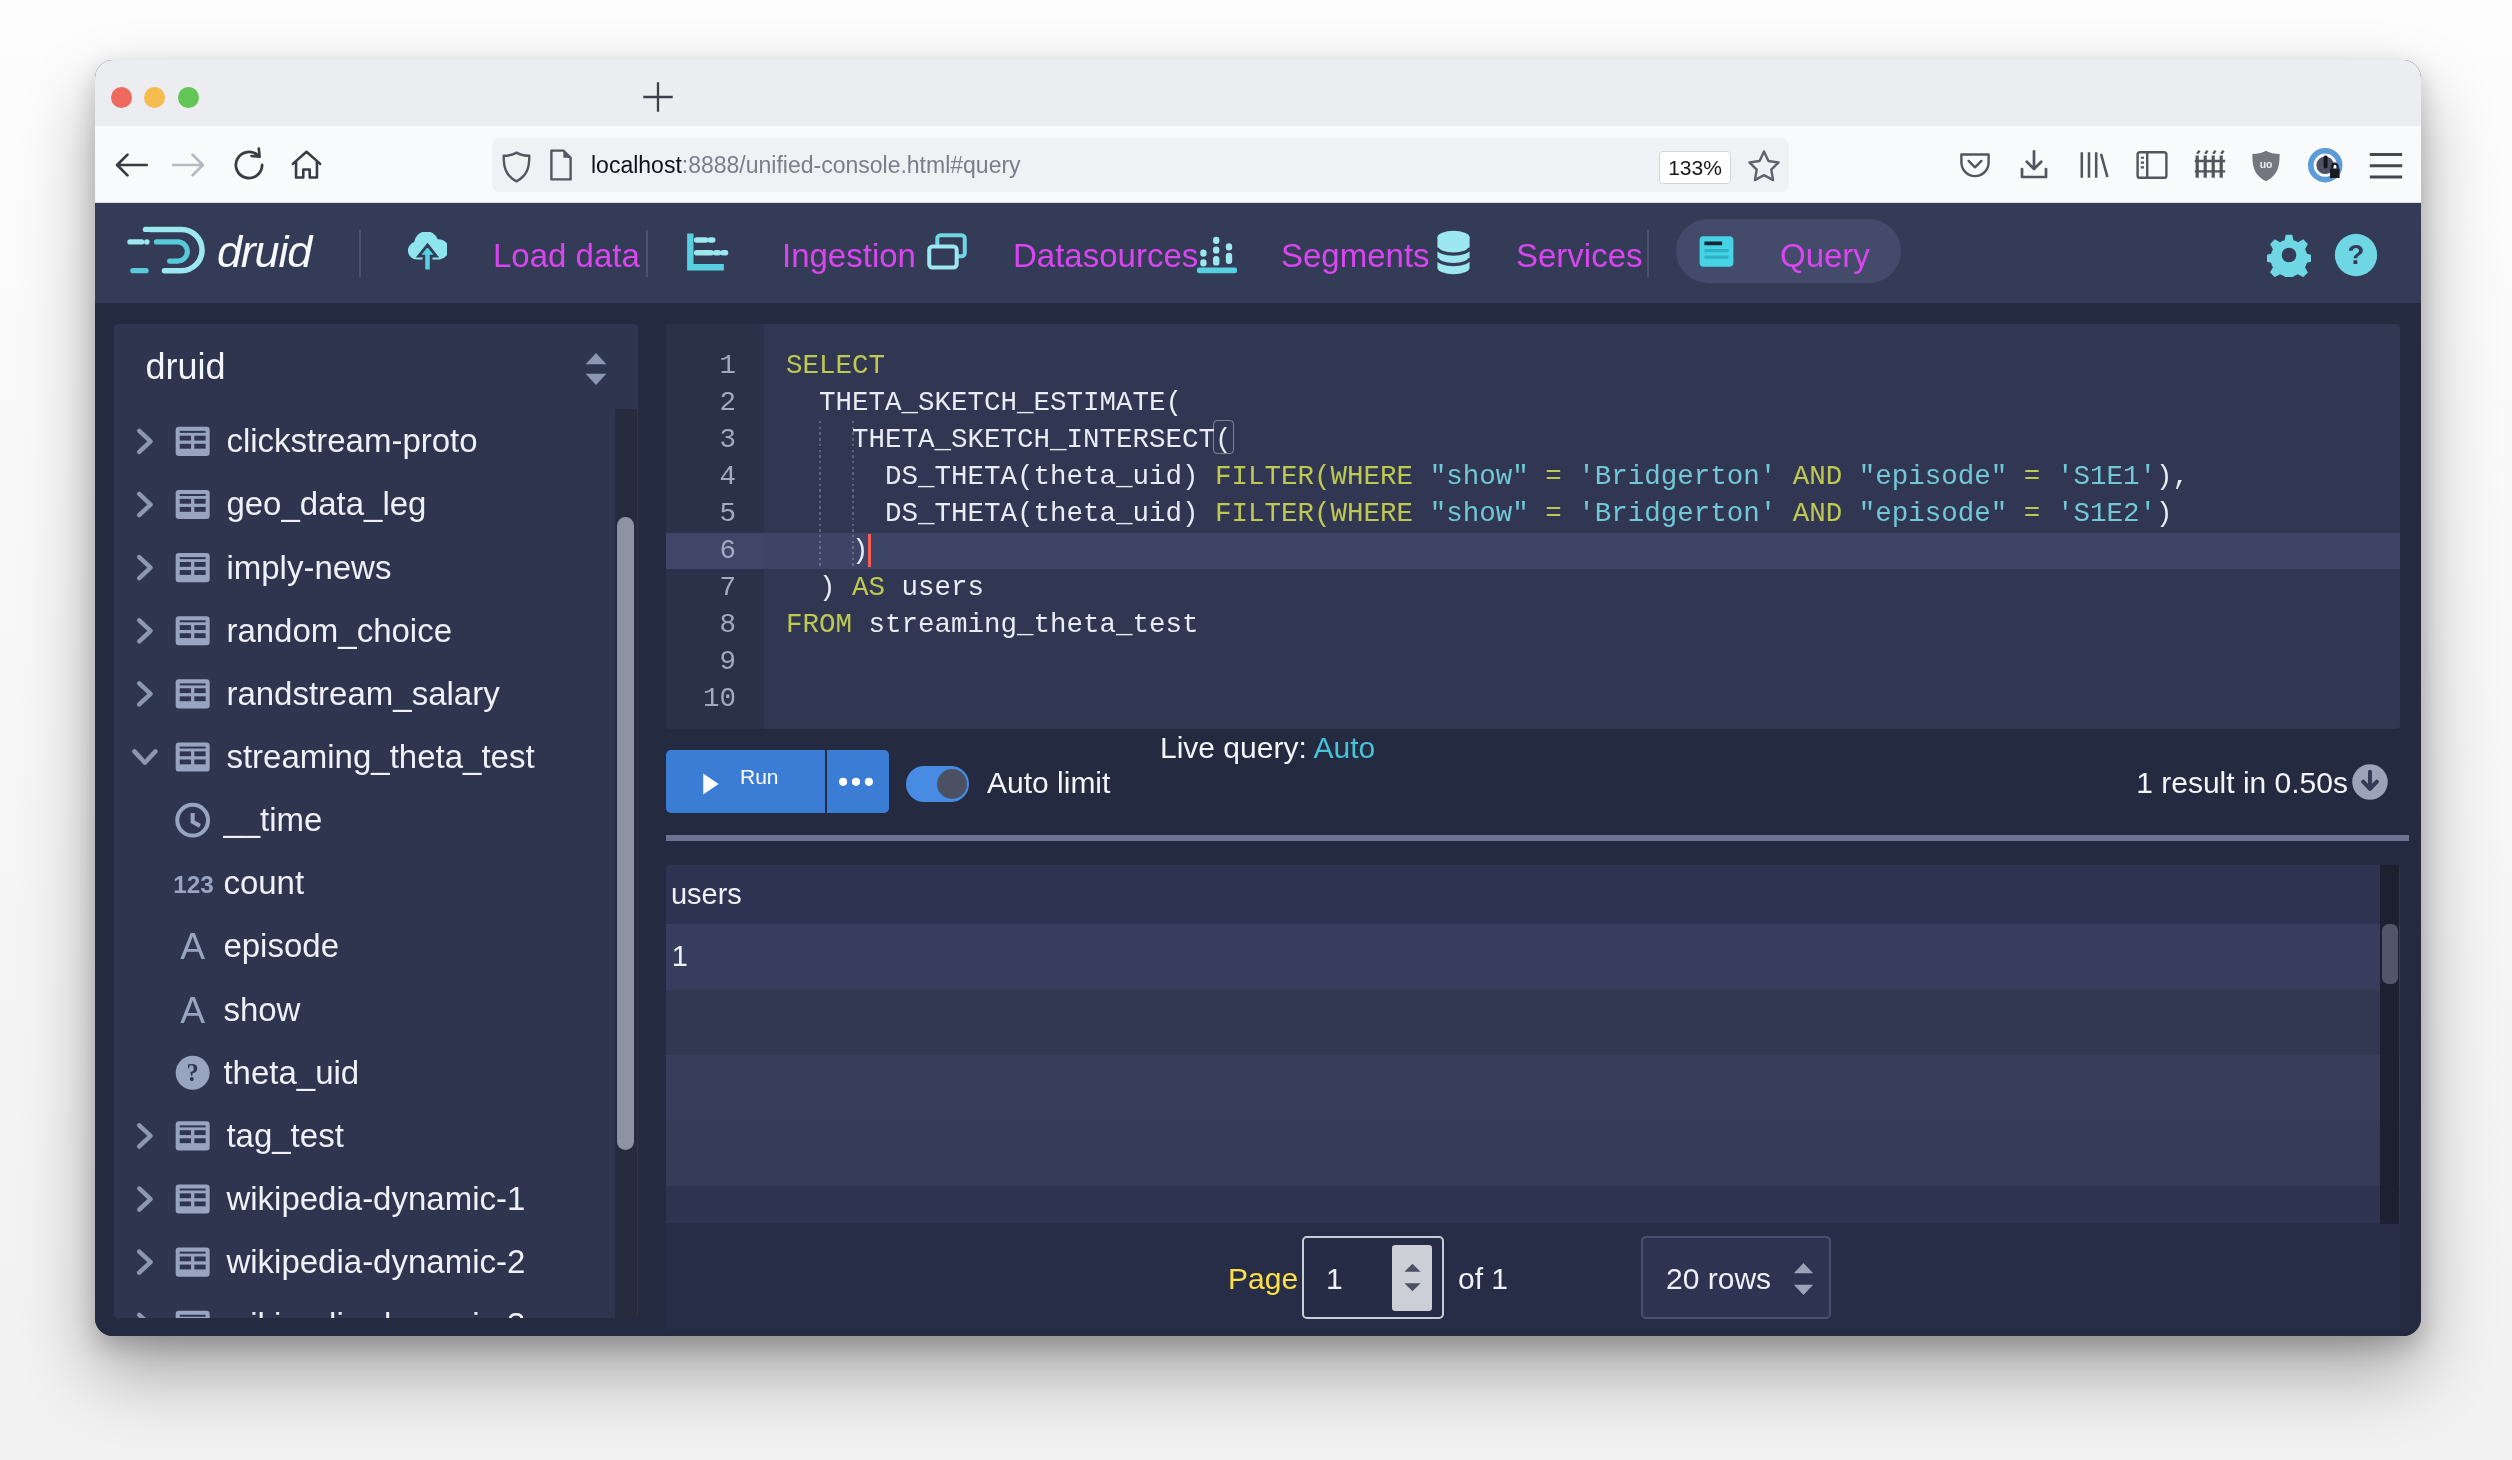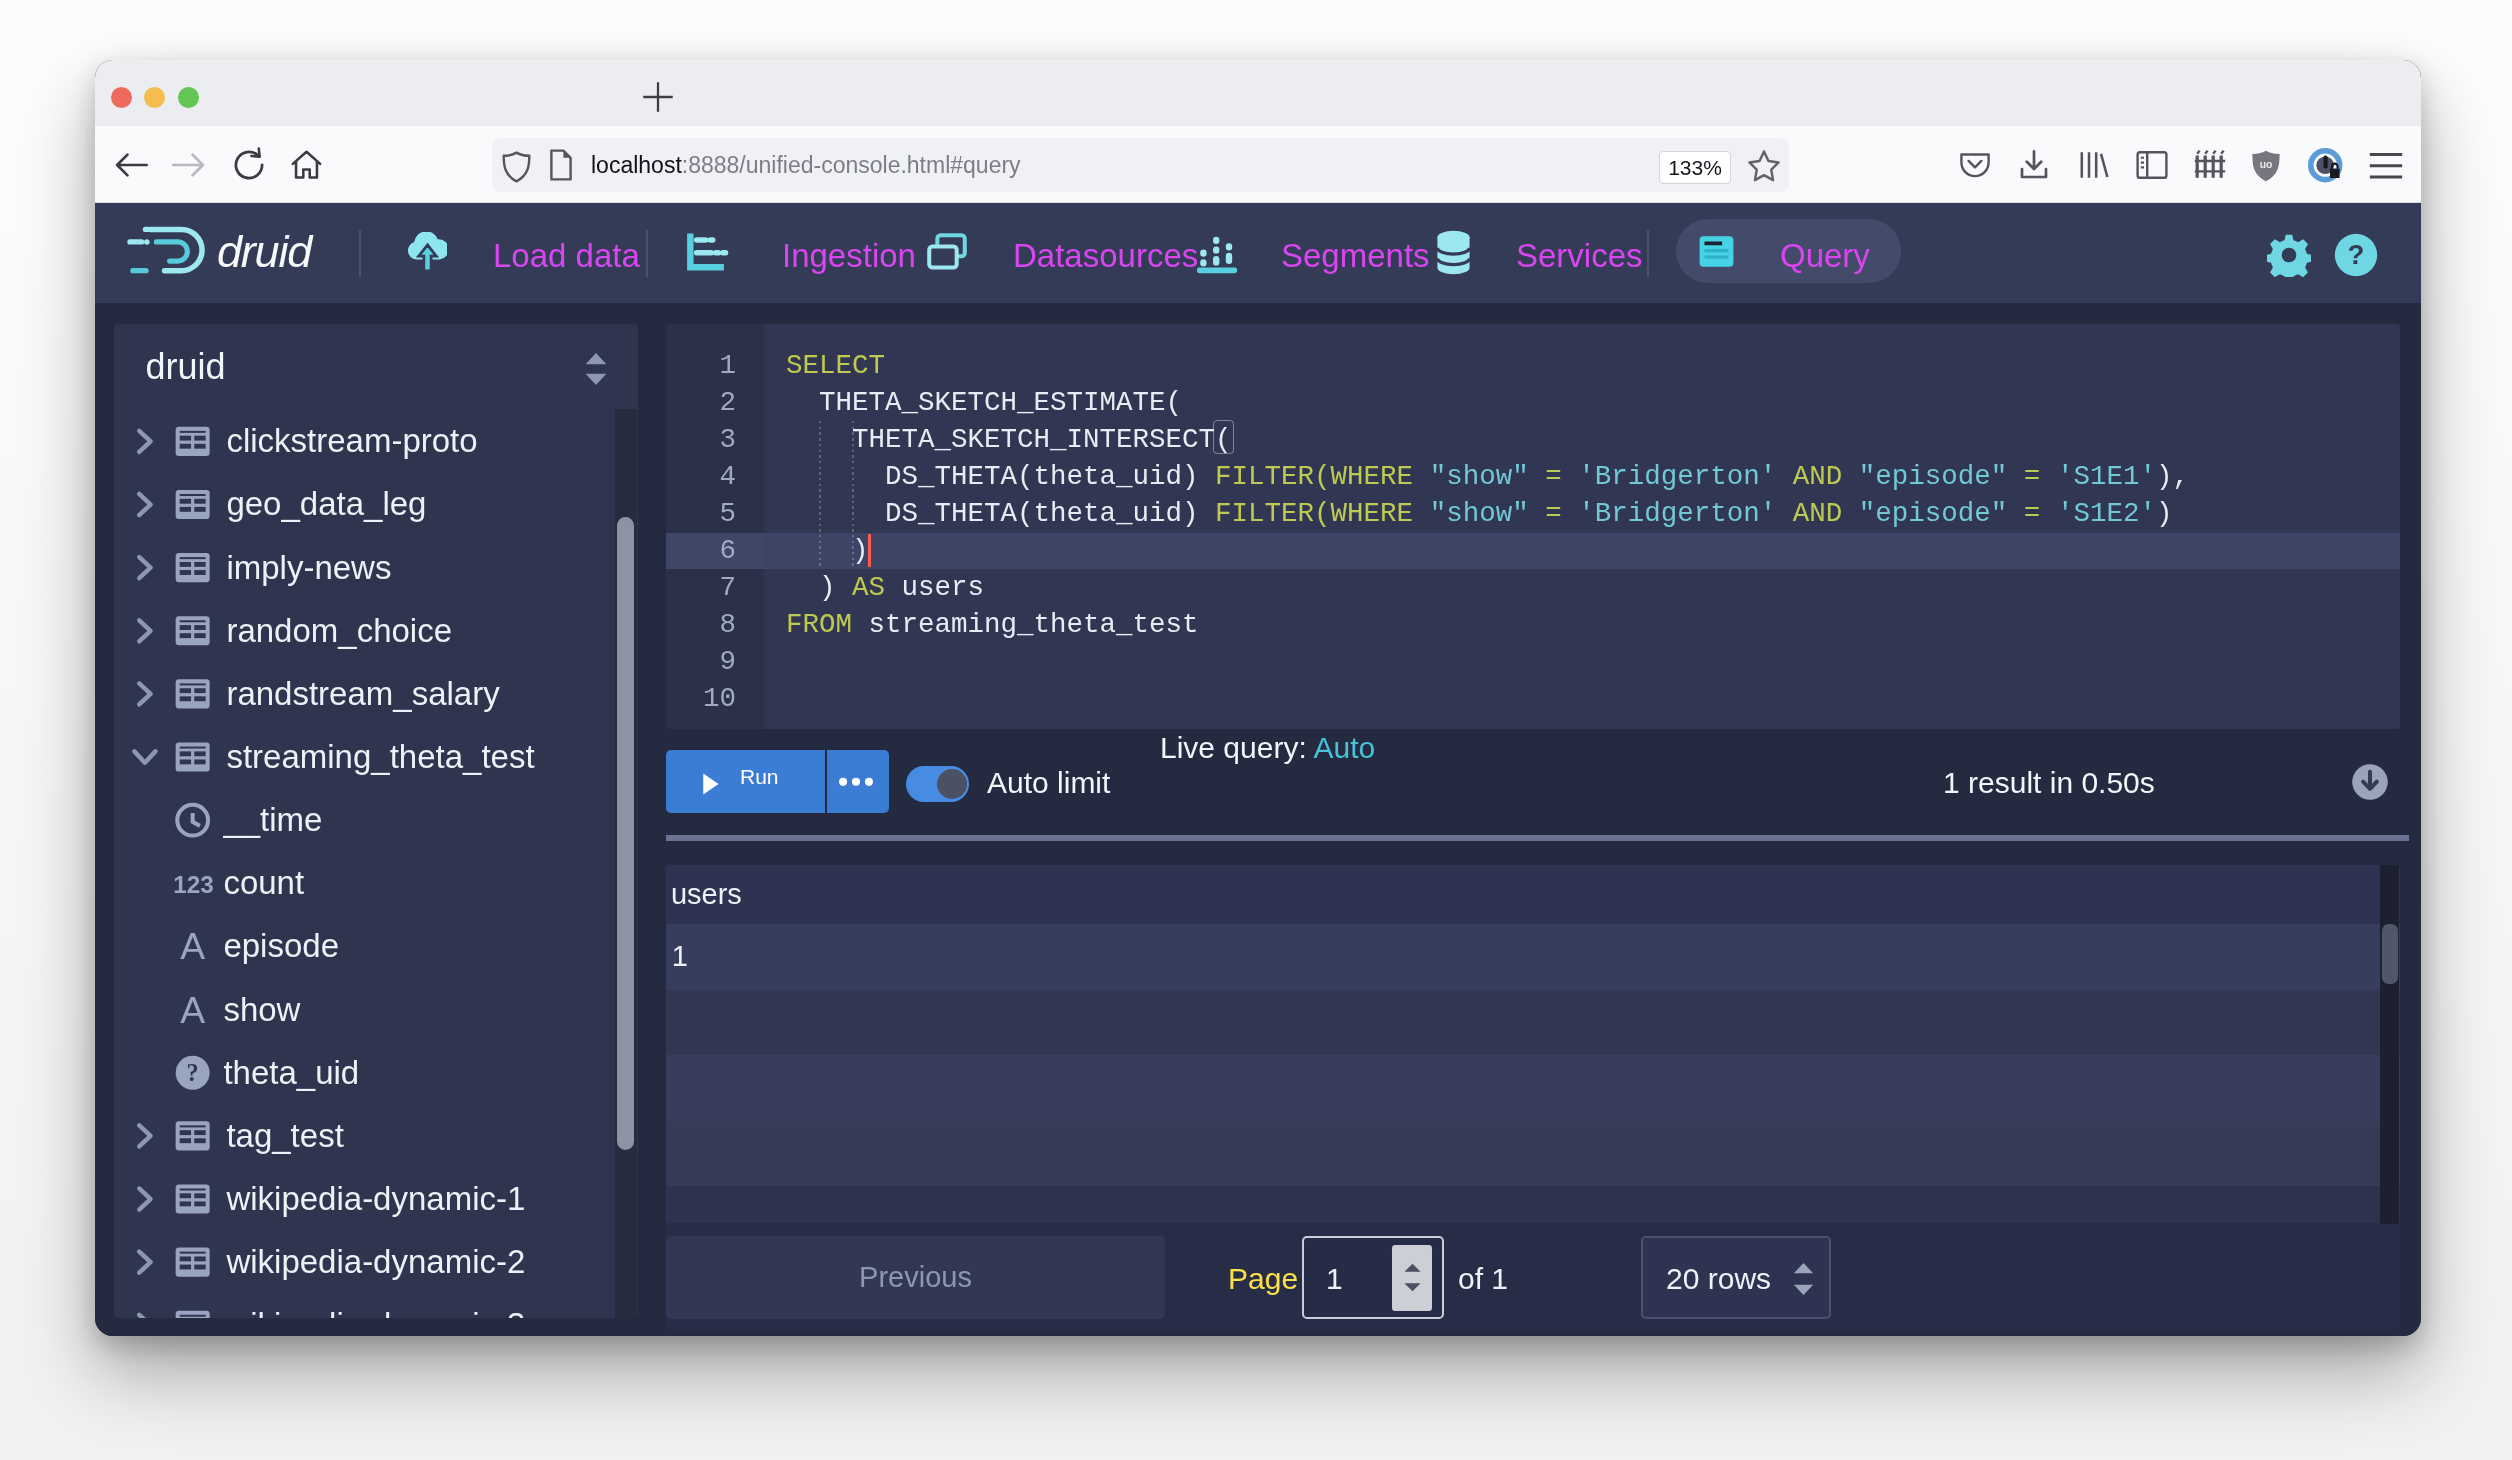--- a/index.html
+++ b/index.html
@@ -299,39 +299,38 @@
   <div class="abs" style="left:645px;top:705px;font-size:21px;color:#ffffff;">Run</div>
   <svg class="abs" style="left:743px;top:717px;" width="36" height="9.7" viewBox="0 0 44 12">
     <circle cx="6" cy="6" r="5" fill="#fff"></circle>
       <circle cx="22" cy="6" r="5" fill="#fff"></circle>
       <circle cx="38" cy="6" r="5" fill="#fff"></circle>
   </svg>
   <div class="abs" style="left:811px;top:706px;width:63px;height:36px;border-radius:18.6px;background:#478ce2;"></div>
   <div class="abs" style="left:842px;top:709px;width:30px;height:30px;border-radius:50%;background:#4b5063;"></div>
   <div class="abs" style="left:892px;top:706px;font-size:30px;color:#f3f6fa;">Auto limit</div>
   <div class="abs" style="left:1065px;top:671px;font-size:30px;color:#f3f6fa;">Live query: <span style="color:#47c3d8;">Auto</span></div>
-  <div class="abs" style="left:1848px;top:706px;width:405px;text-align:left;font-size:30px;color:#f3f6fa;">1 result in 0.50s</div>
+  <div class="abs" style="left:1848px;top:706px;width:405px;text-align:right;font-size:30px;color:#f3f6fa;">1 result in 0.50s</div>
   <svg class="abs" style="left:2256px;top:703px;" width="38" height="38" viewBox="0 0 47 47">
     <circle cx="23.5" cy="23.5" r="22" fill="#9ba3b8"></circle>
     <path d="M23.5 11 V30 M15 23 L23.5 32 L32 23" stroke="#343b57" stroke-width="5" fill="none" stroke-linecap="round" stroke-linejoin="round"></path>
   </svg>
   <div id="divider" class="abs"></div>
   <div id="results" class="abs">
     <div class="abs" style="left:0;top:0;width:1734px;height:59px;background:#2d3350;"></div>
     <div class="abs" style="left:4.9px;top:29px;transform:translateY(-50%);font-size:29px;color:#eef1f7;">users</div>
     <div class="abs" style="left:0;top:59px;width:1734px;height:66px;background:#373d5c;"></div>
     <div class="abs" style="left:0;top:125px;width:1734px;height:66px;background:#323851;"></div>
     <div class="abs" style="left:0;top:190px;width:1734px;height:66px;background:#373d5a;"></div>
     <div class="abs" style="left:0;top:256px;width:1734px;height:66px;background:#363c58;"></div>
     <div class="abs" style="left:0;top:321px;width:1734px;height:37px;background:#2e3450;"></div>
     <div class="abs" style="left:5.7px;top:91px;transform:translateY(-50%);font-size:29px;color:#eef1f7;">1</div>
     <div class="abs" style="left:1714px;top:0;width:19.4px;height:359px;background:#1d2030;"></div>
     <div class="abs" style="left:1716px;top:59px;width:16px;height:60px;background:#515768;border-radius:6.5px;"></div>
 
-    <div class="pbtn" style="left:0;top:371px;width:499px;height:83px;">Previous</div>
     <div class="abs" style="left:562px;top:414px;transform:translateY(-50%);font-size:30px;color:#fde047;">Page</div>
     <div class="abs" style="left:636px;top:371px;width:138px;height:79px;border:2.4px solid #c9cdd6;border-radius:4.9px;background:#262c45;"></div>
     <div class="abs" style="left:660px;top:414px;transform:translateY(-50%);font-size:30px;color:#eef1f7;">1</div>
     <div class="abs" style="left:726px;top:380px;width:40px;height:66px;background:#ccd0d6;border-radius:3.2px;"></div>
     <svg class="abs" style="left:735px;top:398px;" width="23" height="29" viewBox="0 0 28 36">
       <path d="M14 1 L24 11 H4 Z" fill="#4b5063"></path>
       <path d="M14 35 L24 25 H4 Z" fill="#4b5063"></path>
     </svg>
     <div class="abs" style="left:792px;top:414px;transform:translateY(-50%);font-size:30px;color:#eef1f7;">of 1</div>
     <div class="abs" style="left:975px;top:371px;width:186px;height:79px;border:2.4px solid #4a5170;border-radius:4.9px;background:#2d3350;"></div>

